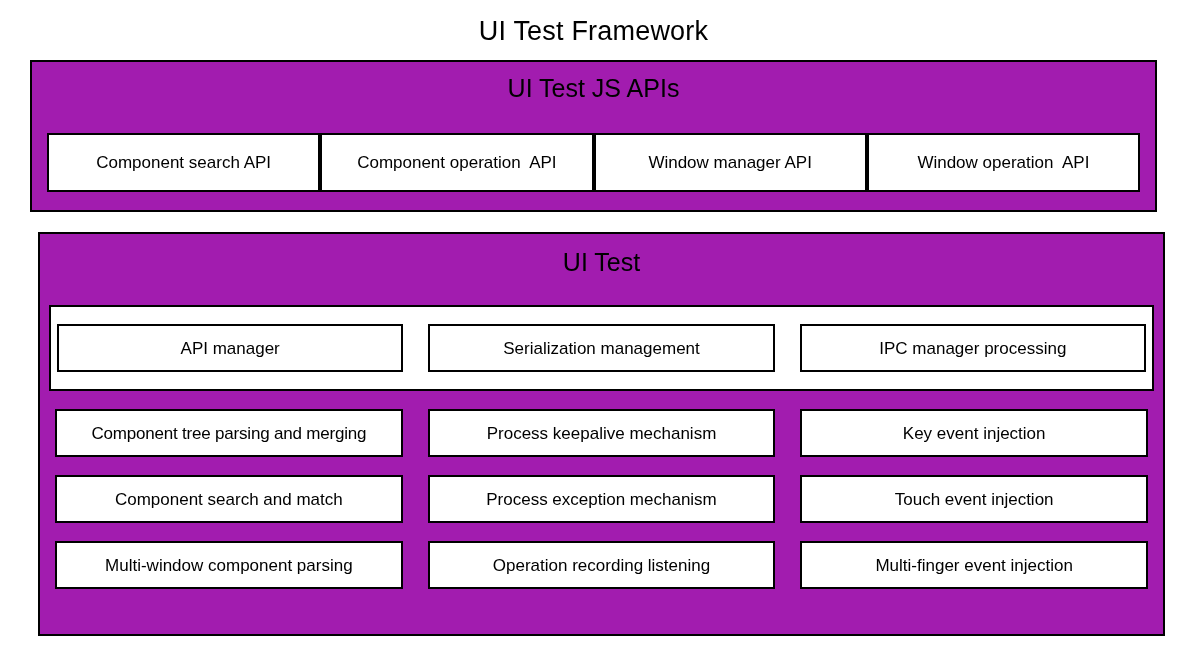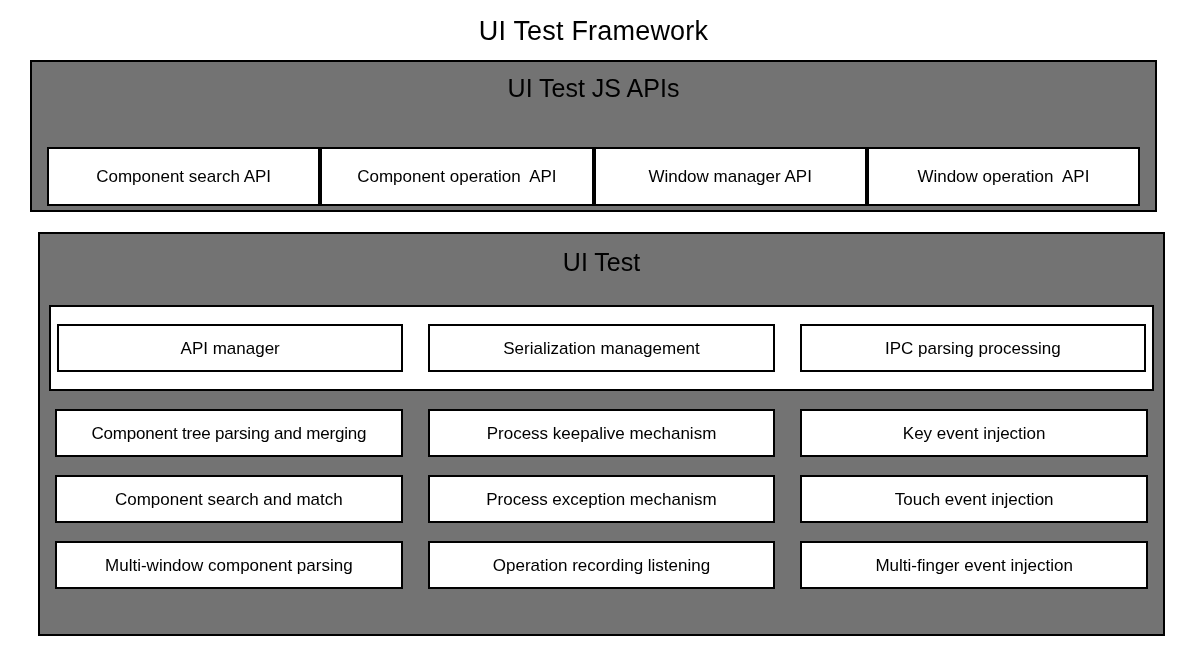--- a/index.html
+++ b/index.html
@@ -33,21 +33,21 @@
     line-height: 34px;
     font-weight: 400;
     letter-spacing: 0.2px;
     white-space: nowrap;
   }
 
   
   .layer {
     position: absolute;
     border: 2.5px solid #000000;
-    background: #737373;
+    background: #a21caf;
     box-sizing: border-box;
   }
   .layer-apis {
     left: 30px;
     top: 60px;
     width: 1127px;
     height: 152px;
   }
   .layer-uitest {
     left: 38px;
@@ -66,21 +66,21 @@
     font-weight: 400;
     white-space: nowrap;
   }
   .layer-apis .layer-title { top: 10px; }
   .layer-uitest .layer-title { top: 12px; }
 
   
   .api-row {
     position: absolute;
     left: 15px;
-    top: 85px;
+    top: 71px;
     right: 15px;
     display: flex;
   }
   .api-box {
     flex: 1 1 0;
     height: 59px;
     border: 2.5px solid #000000;
     box-sizing: border-box;
     background: #ffffff;
     display: flex;
@@ -172,21 +172,21 @@
 
       <div class="group-box">
         <div class="cell-row">
           <div class="cell">
             <span>API manager</span>
           </div>
           <div class="cell">
             <span>Serialization management</span>
           </div>
           <div class="cell">
-            <span>IPC parsing processing</span>
+            <span>IPC manager processing</span>
           </div>
         </div>
       </div>
 
       <div class="rows-plain">
 
         <div class="cell-row">
           <div class="cell tight">
             <span>Component tree parsing and merging</span>
           </div>

